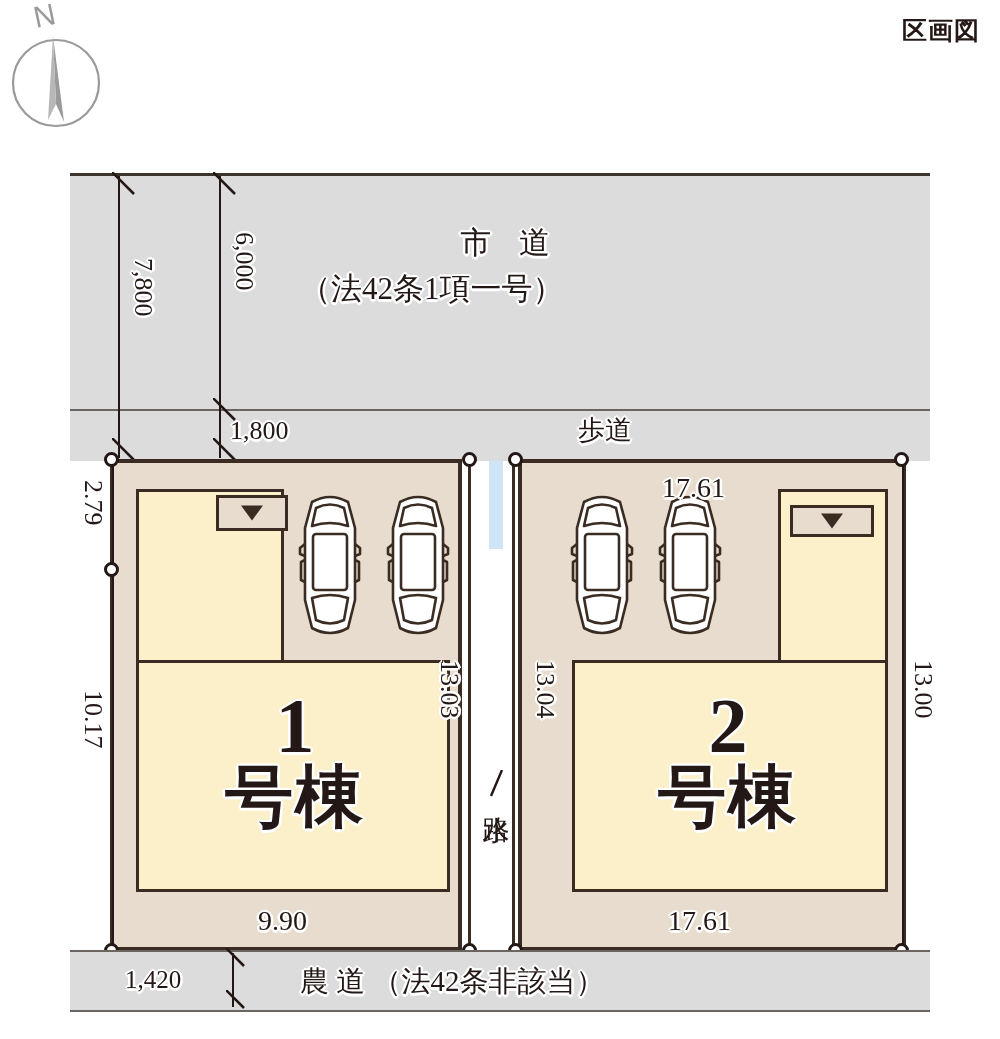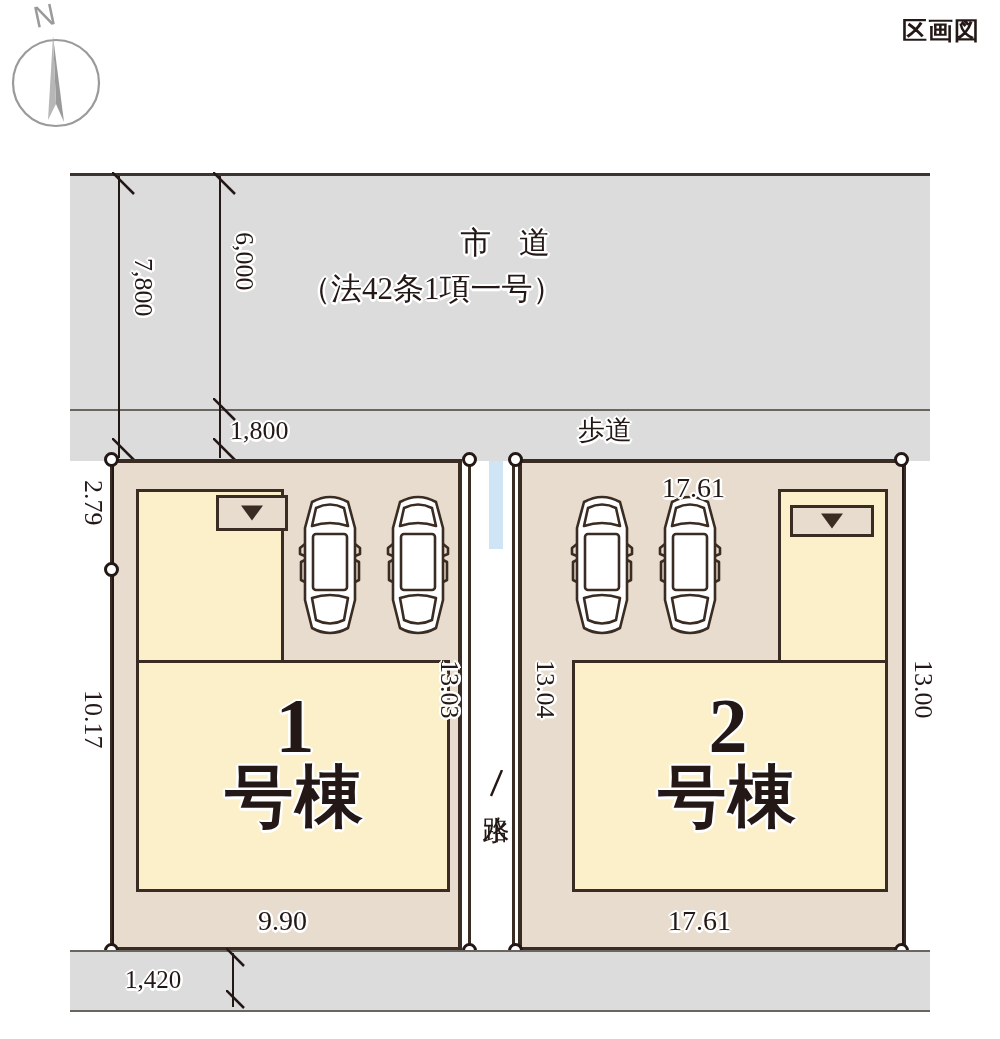--- a/index.html
+++ b/index.html
@@ -282,20 +282,21 @@
   <div class="abs marker" style="left:104px;top:562px;"></div>
   <div class="abs marker" style="left:104px;top:943px;"></div>
   <div class="abs marker" style="left:462px;top:452px;"></div>
   <div class="abs marker" style="left:462px;top:943px;"></div>
   <div class="abs marker" style="left:508px;top:452px;"></div>
   <div class="abs marker" style="left:508px;top:943px;"></div>
   <div class="abs marker" style="left:894px;top:452px;"></div>
   <div class="abs marker" style="left:894px;top:943px;"></div>
 
   <div class="abs" id="farm-band"></div>
+  <div class="abs halo" id="farm-label">農 道 （法42条非該当）</div>
   <div class="abs halo dimtxt" id="farm-dim">1,420</div>
 
   <div class="abs dimline dimv" style="left:232px;top:953px;height:54px;"></div>
   <div class="abs" style="left:226px;top:948px;">
     <svg width="22" height="22">
         <line x1="0" y1="0" x2="18" y2="18" stroke="#231815" stroke-width="2.5"></line>
       </svg>
   </div>
   <div class="abs" style="left:226px;top:990px;">
     <svg width="22" height="22">

